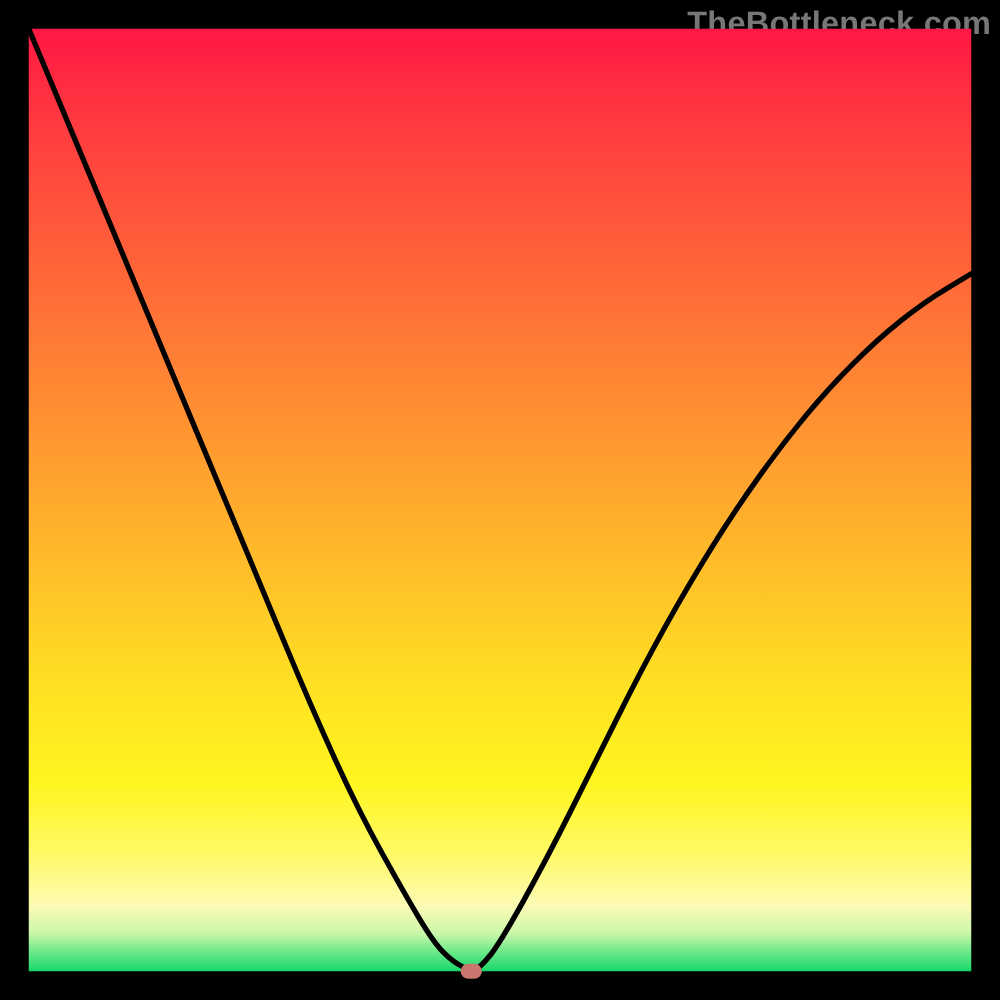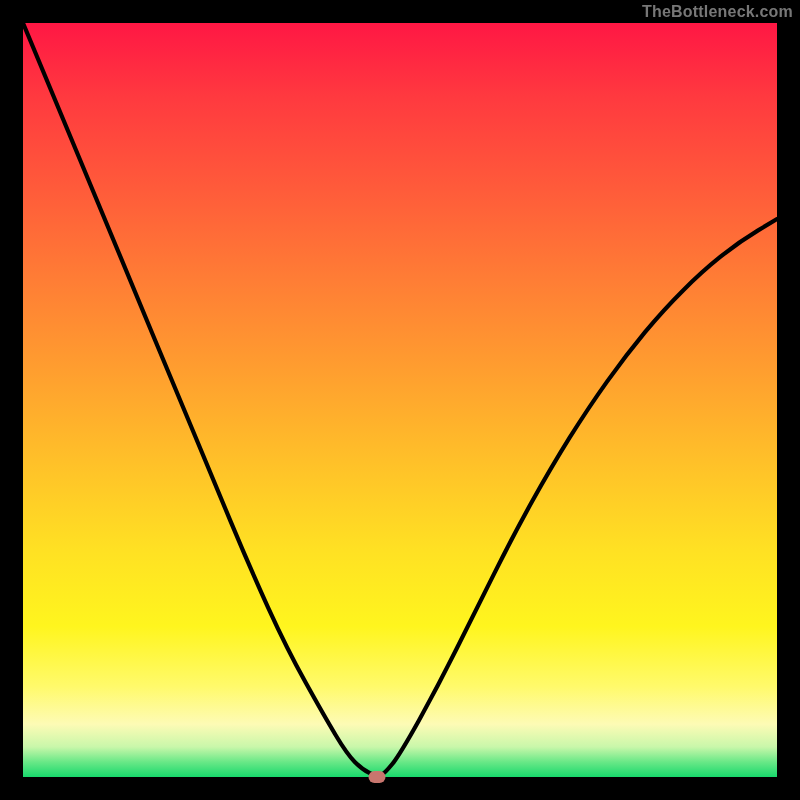--- a/index.html
+++ b/index.html
@@ -40,21 +40,21 @@
       #c9f7aa 96%,
       #69e887 98%,
       #18d86c 100%
     );
   }
   .watermark {
     position: absolute;
     top: 3px;
     right: 7px;
     color: #777;
-    font-size: 16px;
+    font-size: 26px;
     font-weight: 600;
     letter-spacing: 0.2px;
     user-select: none;
   }
   svg.curve {
     position: absolute;
     left: 0;
     top: 0;
     width: 754px;
     height: 754px;

